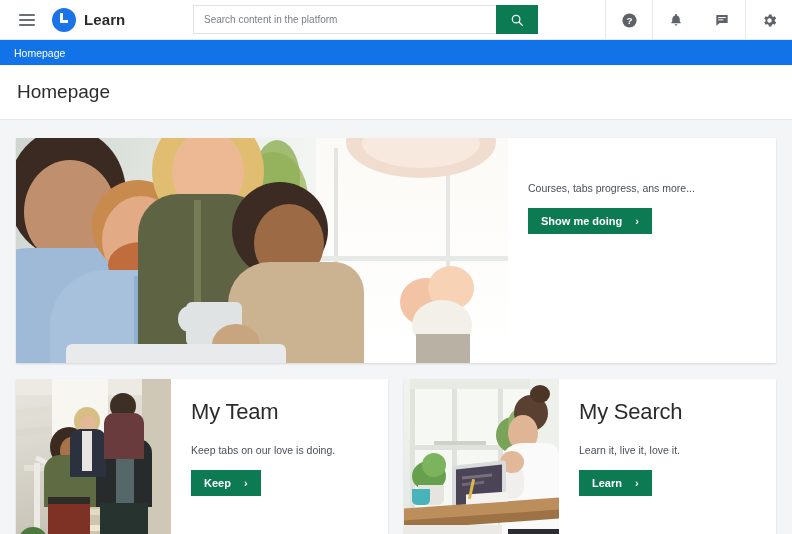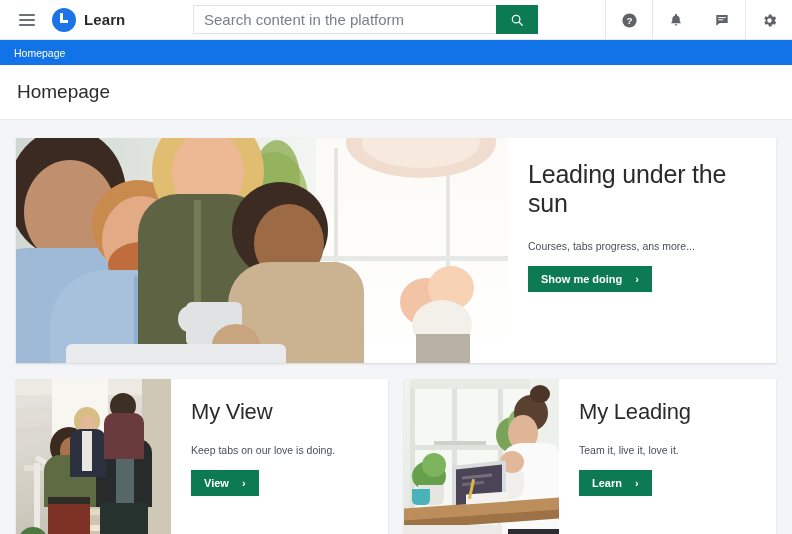--- a/index.html
+++ b/index.html
@@ -57,21 +57,21 @@
   .searchwrap {
     position: absolute; left: 193px; top: 5px;
     width: 345px; height: 29px;
     display: flex;
   }
   .searchinput {
     flex: 1; height: 29px;
     border: 1px solid #dfe1e5;
     border-right: none;
     background: #fff;
-    font-size: 15px; color: #3c4043;
+    font-size: 10px; color: #3c4043;
     padding: 0 10px;
     font-family: "Liberation Sans", sans-serif;
     outline: none;
   }
   .searchinput::placeholder { color: #7a7f87; }
   .searchbtn {
     width: 42px; height: 29px;
     background: #0c7a52;
     border: none; cursor: pointer;
     display: flex; align-items: center; justify-content: center;
@@ -298,21 +298,20 @@
         <div class="blob" style="left:238px;top:66px;width:70px;height:78px;background:#9c6b45;"></div>
         <div class="rect" style="left:212px;top:124px;width:136px;height:104px;background:#cbb392;border-radius:42px 30px 0 0;"></div>
         <div class="rect" style="left:170px;top:164px;width:56px;height:44px;background:#dfe3e4;border-radius:6px;"></div>
         <div class="blob" style="left:162px;top:168px;width:22px;height:26px;background:#dfe3e4;"></div>
         <div class="blob" style="left:196px;top:186px;width:48px;height:42px;background:#c9a57f;"></div>
 
         <div class="rect" style="left:50px;top:206px;width:220px;height:19px;background:#e9eaec;border-radius:6px 6px 0 0;"></div>
       </div>
     </div>
     <div class="hero-body">
-      <div class="card-title">Leading under the sun</div>
       <div class="card-sub">Courses, tabs progress, ans more...</div>
       <button class="cta">
         <span>Show me doing</span>
         <span class="chev">›</span>
       </button>
     </div>
   </div>
 
   <div class="row2">
 
@@ -357,24 +356,24 @@
           <div class="rect" style="left:66px;top:52px;width:10px;height:40px;background:#e8e6e0;"></div>
 
           <div class="blob" style="left:94px;top:14px;width:26px;height:26px;background:#3d2f24;"></div>
           <div class="rect" style="left:88px;top:34px;width:40px;height:46px;background:#6a3b3c;border-radius:10px 10px 0 0;"></div>
 
           <div class="blob" style="left:2px;top:148px;width:30px;height:30px;background:#4c7a3e;"></div>
 
         </div>
       </div>
       <div class="half-body">
-        <div class="half-title">My View</div>
+        <div class="half-title">My Team</div>
         <div class="half-sub">Keep tabs on our love is doing.</div>
         <button class="cta">
-          <span>View</span>
+          <span>Keep</span>
           <span class="chev">›</span>
         </button>
       </div>
     </div>
 
     <div class="card halfcard">
       <div class="half-img">
         <div class="ph desk-scene">
 
           <div class="rect" style="left:6px;top:0;width:120px;height:150px;background:#f6f8f4;"></div>
@@ -413,22 +412,22 @@
           <div class="blob" style="left:18px;top:74px;width:24px;height:24px;background:#7cb45e;"></div>
           <div class="rect" style="left:14px;top:106px;width:26px;height:20px;background:#e6e4df;border-radius:0 0 6px 6px;"></div>
 
           <div class="rect" style="left:8px;top:110px;width:18px;height:16px;background:#48b3b8;border-radius:0 0 5px 5px;"></div>
 
           <div class="rect" style="left:0;top:146px;width:98px;height:29px;background:#eceae6;"></div>
           <div class="rect" style="left:104px;top:150px;width:51px;height:25px;background:#2d2d31;"></div>
         </div>
       </div>
       <div class="half-body">
-        <div class="half-title">My Leading</div>
-        <div class="half-sub">Team it, live it, love it.</div>
+        <div class="half-title">My Search</div>
+        <div class="half-sub">Learn it, live it, love it.</div>
         <button class="cta">
           <span>Learn</span>
           <span class="chev">›</span>
         </button>
       </div>
     </div>
 
   </div>
 </div>
 

